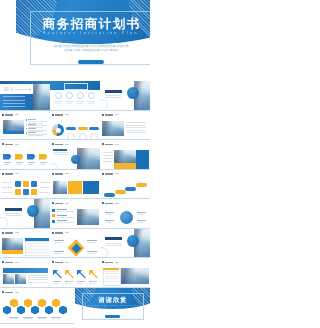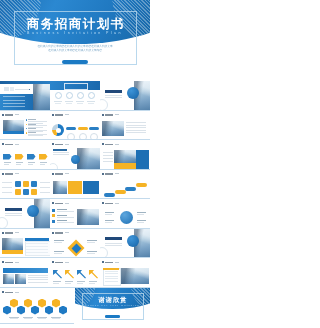--- a/index.html
+++ b/index.html
@@ -1,18 +1,18 @@
 <!DOCTYPE html>
 <html><head>
 <meta charset="utf-8">
 <style>
 html,body{margin:0;padding:0;background:#fff;}
 body{width:150px;height:328px;font-family:"Liberation Sans",sans-serif;overflow:hidden;}
 .page{position:relative;width:150px;height:328px;background:#fff;overflow:hidden;}
-.cover{position:relative;width:150px;height:81px;overflow:hidden;background:#fff;}
+.cover{position:relative;width:150px;height:81px;overflow:hidden;background:#fff;margin-left:16px;}
 .cv-blue{position:absolute;left:0;top:0;width:150px;height:76px;
    background:linear-gradient(118deg,#1b6cb1 0%,#2b88d1 30%,#2079c1 60%,#15629f 100%);
    clip-path:ellipse(112px 44px at 75px 0px);overflow:hidden;}
 .stripes{position:absolute;border-radius:50%;
    background:repeating-linear-gradient(45deg, rgba(255,255,255,.30) 0 1.05px, rgba(255,255,255,0) 1.05px 2.4px);}
 .cv-s1{left:-41px;top:-41px;width:82px;height:82px;}
 .cv-s3{left:112px;top:-54px;width:100px;height:100px;}
 .cv-frame{position:absolute;left:14px;top:11px;width:121px;height:52px;border:0.8px solid rgba(173,209,234,.85);}
 .cv-title{position:absolute;left:0;width:150px;top:18px;text-align:center;color:#fff;font-size:12.6px;
    letter-spacing:1.4px;text-indent:1.4px;font-weight:700;line-height:13.6px;}

